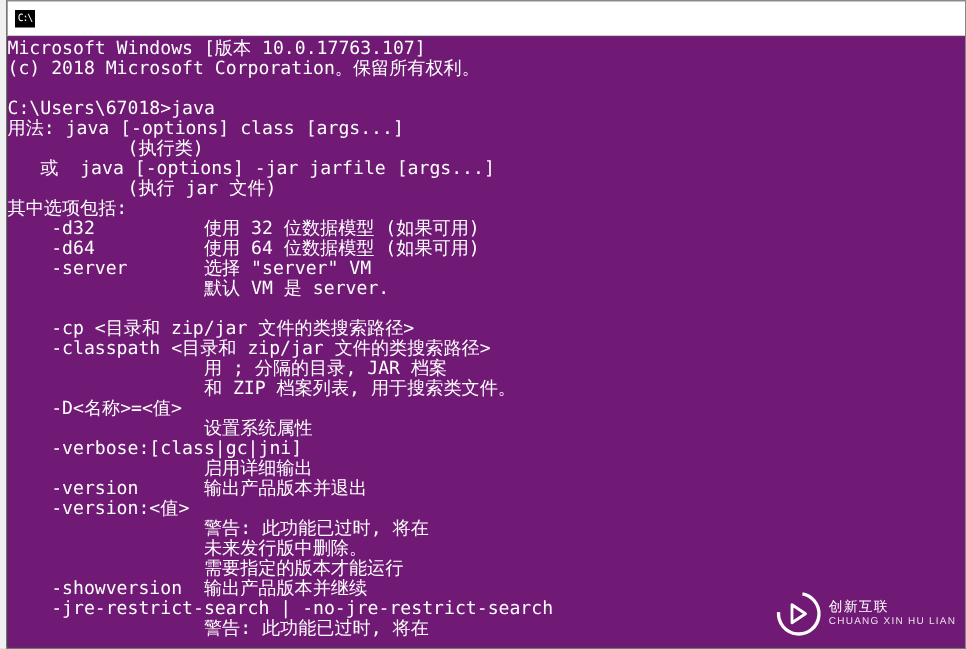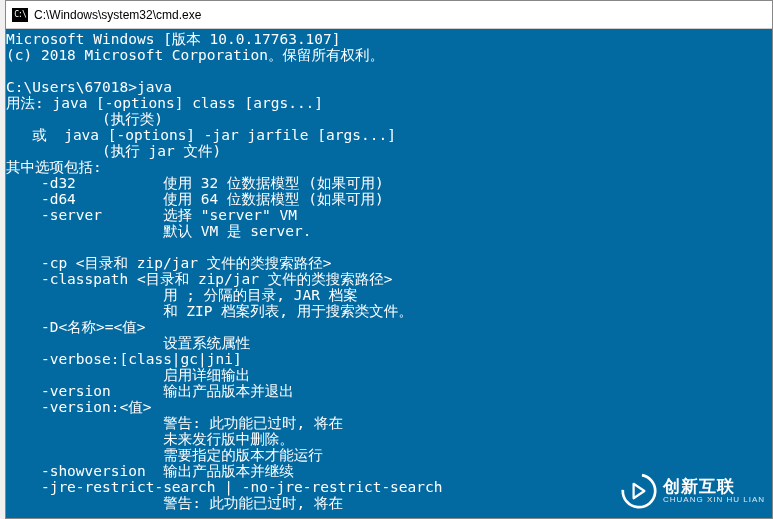--- a/index.html
+++ b/index.html
@@ -42,21 +42,21 @@
       margin-right: 6px;
       display: flex;
       align-items: center;
       justify-content: center;
       color: #fff;
       font-size: 8px;
       font-family: monospace;
       letter-spacing: -1px;
     }
     .terminal {
-      background: #0369a1;
+      background: #701a75;
       color: #fff;
       font-family: "NSimSun", "SimSun", "Consolas", monospace;
       font-size: 14.5px;
       line-height: 16px;
       padding: 2px 0 0 0;
       white-space: pre;
       overflow: hidden;
       height: calc(100% - 28px);
       letter-spacing: 0px;
     }
@@ -73,22 +73,22 @@
     .watermark-logo {
       width: 36px;
       height: 36px;
       position: relative;
     }
     .watermark-logo svg {
       width: 100%;
       height: 100%;
     }
     .watermark-text {
-      font-size: 17px;
-      font-weight: bold;
+      font-size: 11px;
+      font-weight: normal;
       letter-spacing: 1px;
       line-height: 1;
     }
     .watermark-sub {
       font-size: 8px;
       letter-spacing: 1px;
       opacity: 0.85;
       display: block;
       margin-top: 0;
     }
@@ -102,21 +102,20 @@
     }
   </style>
 </head>
 <body>
 
 <div class="left-edge"></div>
 
 <div class="window">
   <div class="titlebar">
     <span class="titlebar-icon">C:\</span>
-    <span>C:\Windows\system32\cmd.exe</span>
   </div>
   <div class="terminal"><span>Microsoft Windows [版本 10.0.17763.107]</span>
 <span>(c) 2018 Microsoft Corporation。保留所有权利。</span>
 <span></span>
 <span>C:\Users\67018&gt;java</span>
 <span>用法: java [-options] class [args...]</span>
 <span>           (执行类)</span>
 <span>   或  java [-options] -jar jarfile [args...]</span>
 <span>           (执行 jar 文件)</span>
 <span>其中选项包括:</span>

